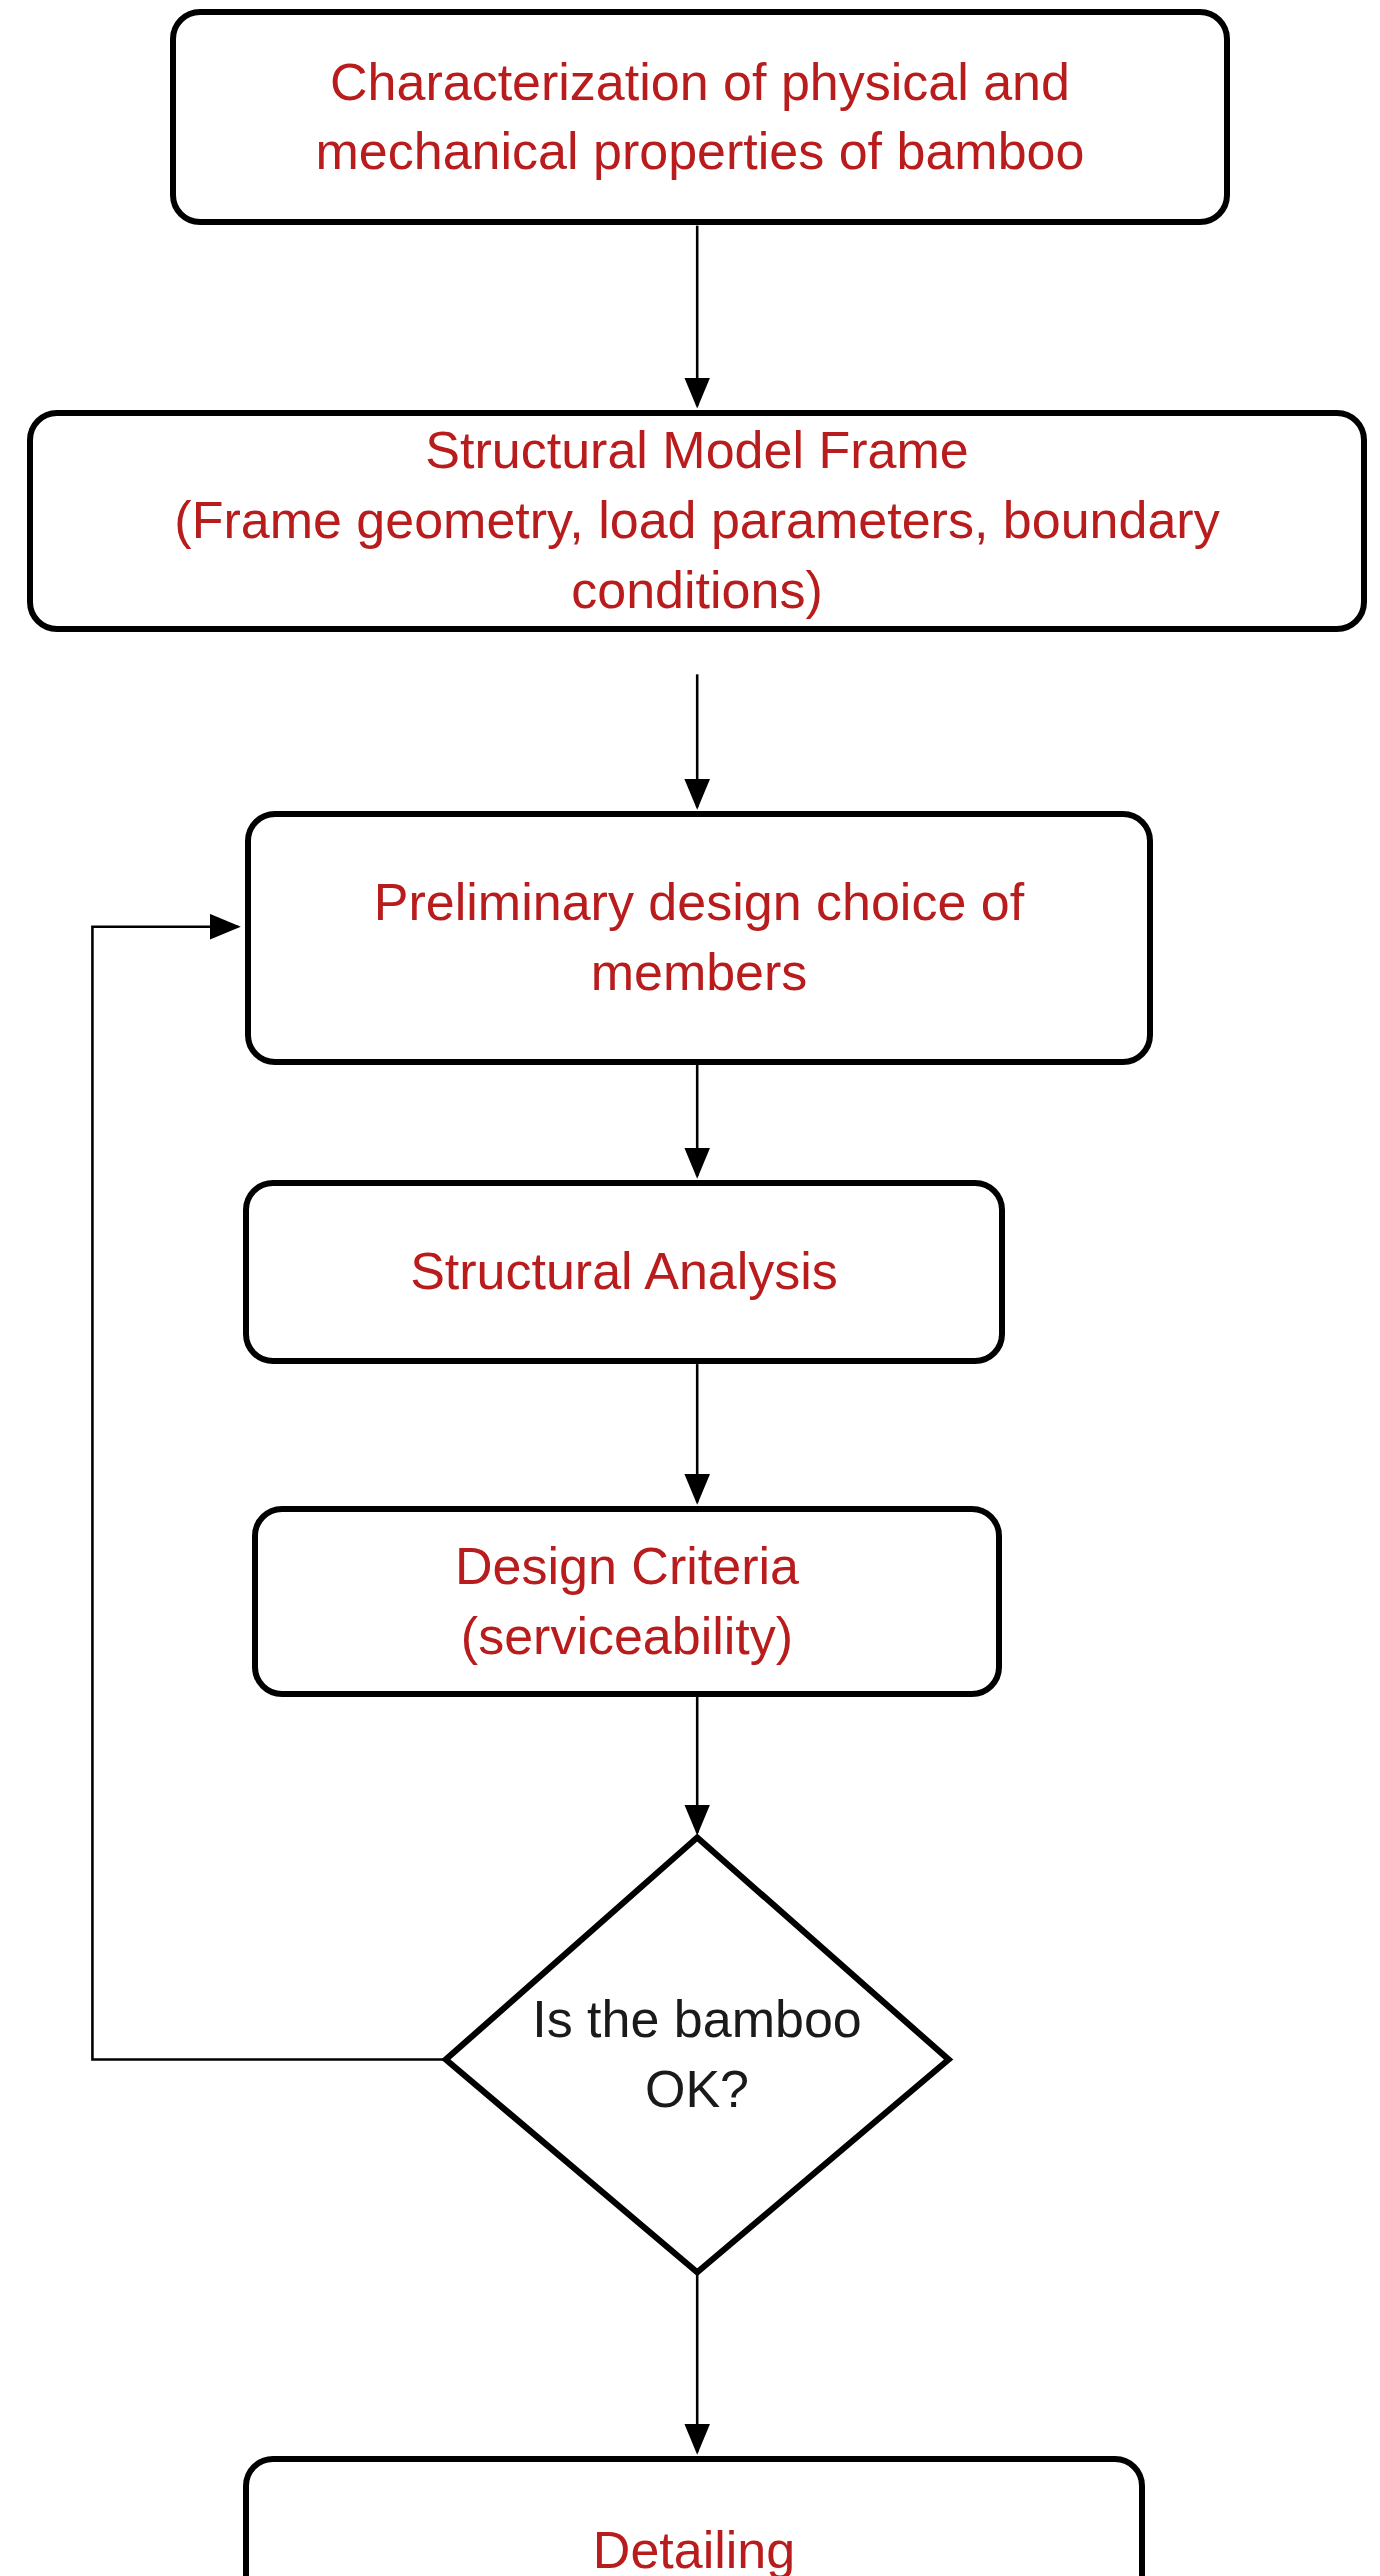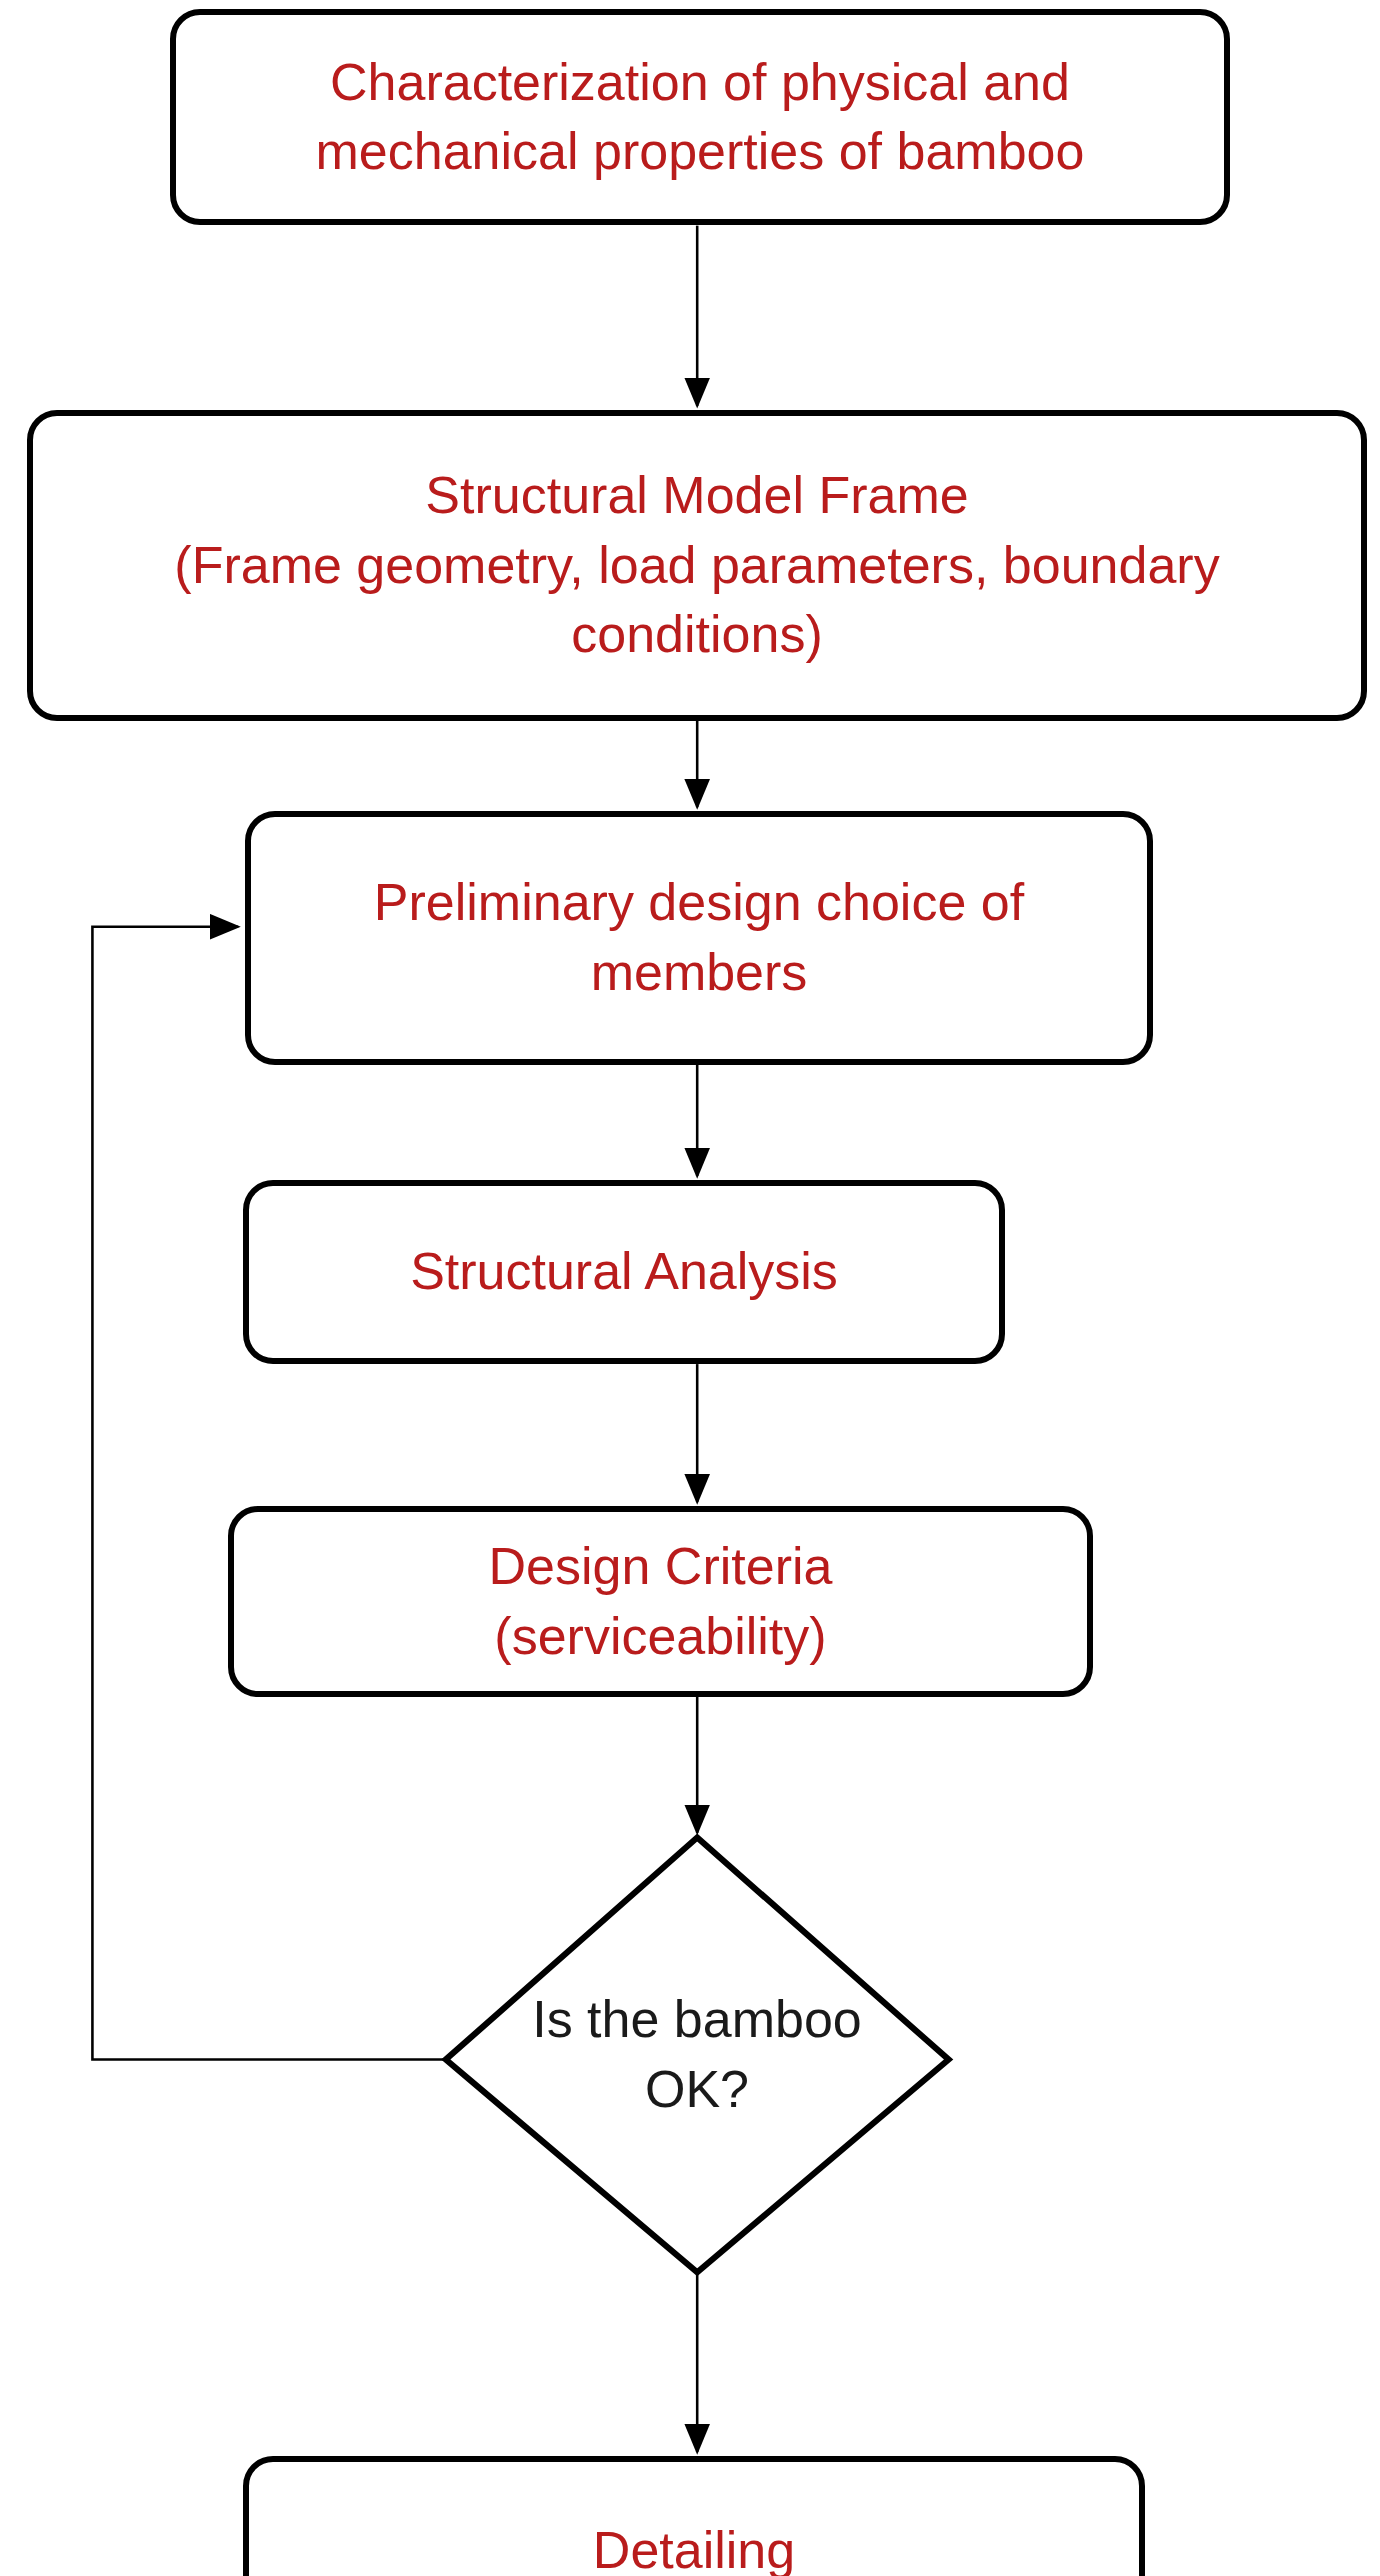--- a/index.html
+++ b/index.html
@@ -44,24 +44,24 @@
     align-items: center;
     justify-content: center;
     text-align: center;
     color: #1a1a1a;
     font-size: 52px;
     line-height: 1.34;
     white-space: pre-line;
     background: transparent;
   }
   #node-characterization   { left: 170px;  top: 9.3px;   width: 1060px; height: 216px; }
-  #node-model-frame        { left: 27px;   top: 410px;  width: 1340px; height: 311px; }
+  #node-model-frame        { left: 27px;   top: 410px;  width: 1340px; height: 222px; }
   #node-preliminary-design { left: 245px;  top: 811px; width: 908px; height: 254px; }
   #node-structural-analysis{ left: 243px;  top: 1180px; width: 762px; height: 184px; }
-  #node-design-criteria    { left: 228px;  top: 1506px; width: 865px; height: 191px; }
+  #node-design-criteria    { left: 252px;  top: 1506px; width: 750px; height: 191px; }
   #node-detailing          { left: 243px;  top: 2456px; width: 902px; height: 189px; }
   #label-decision          { left: 491px;  top: 1946px; width: 412px;  height: 218px; }
 </style>
 </head>
 <body>
 
 <div class="canvas">
 
   <svg class="connector-layer" width="1381" height="2654" viewBox="0 0 2680 5152" xmlns="http://www.w3.org/2000/svg">
     <defs>

